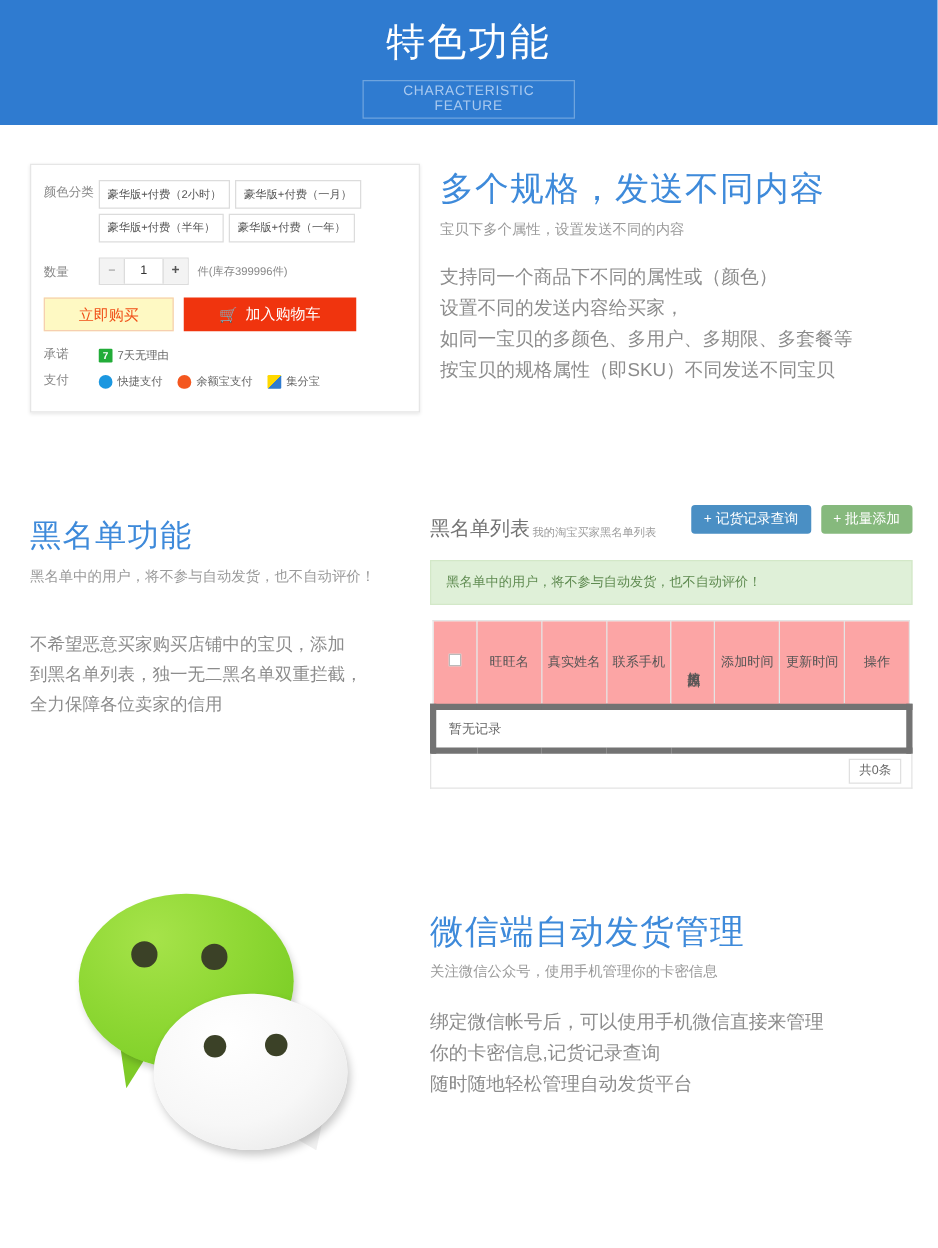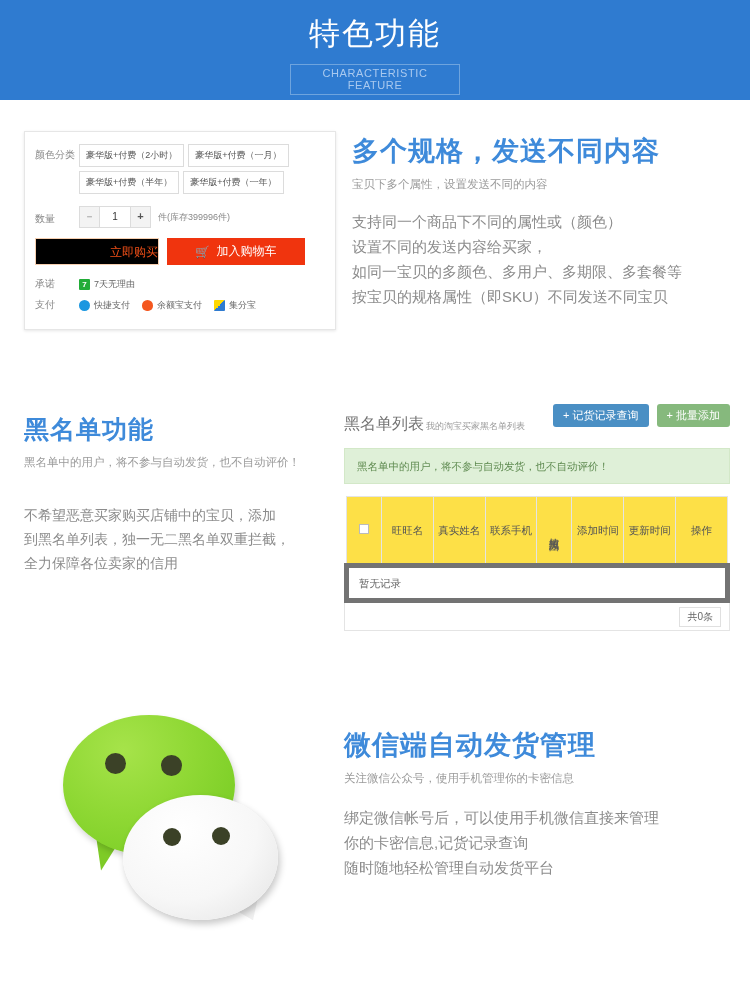--- a/index.html
+++ b/index.html
@@ -131,26 +131,26 @@
     font-size: 9px;
     color: #888;
     margin-left: 7px;
   }
   .btn-row {
     display: flex;
     gap: 8px;
     margin: 10px 0 12px;
   }
   .btn-buy {
-    width: 124px; height: 27px;
-    background: #000000;
+    width: 104px; height: 27px;
+    background: #fef9c3;
     border: 1px solid #f6cfb0;
     color: #f04f17;
     font-size: 12px;
-    text-align: right;
+    text-align: center;
     line-height: 26px;
     box-sizing: border-box;
   }
   .btn-cart {
     width: 138px; height: 27px;
     background: #f0340e;
     color: #fff;
     font-size: 12px;
     text-align: center;
     line-height: 27px;
@@ -192,21 +192,21 @@
     text-align: center;
   }
   .pay-list { display: flex; align-items: center; }
 
   
   .blk-title {
     color: #3e8ada;
     font-size: 27px;
     line-height: 34px;
     letter-spacing: 1px;
-    font-weight: 700;
+    font-weight: 400;
   }
   .blk-sub {
     color: #9a9a9a;
     font-size: 11.5px;
     line-height: 18px;
     margin-top: 7px;
   }
   .blk-body {
     color: #8c8c8c;
     font-size: 15px;
@@ -280,21 +280,21 @@
   table.bl-table th {
     border: 1px solid #e4e4e4;
     font-size: 10.5px;
     font-weight: normal;
     color: #555;
     padding: 8px 4px;
     height: 50px;
     vertical-align: middle;
     text-align: center;
     line-height: 13px;
-    background: #fde047;
+    background: #fca5a5;
   }
   table.bl-table td {
     border: 5px solid #737373;
     font-size: 10.5px;
     color: #666;
     padding: 8px 10px;
     line-height: 14px;
   }
   th.col-check { width: 26px; }
   th.col-narrow { width: 26px; }

